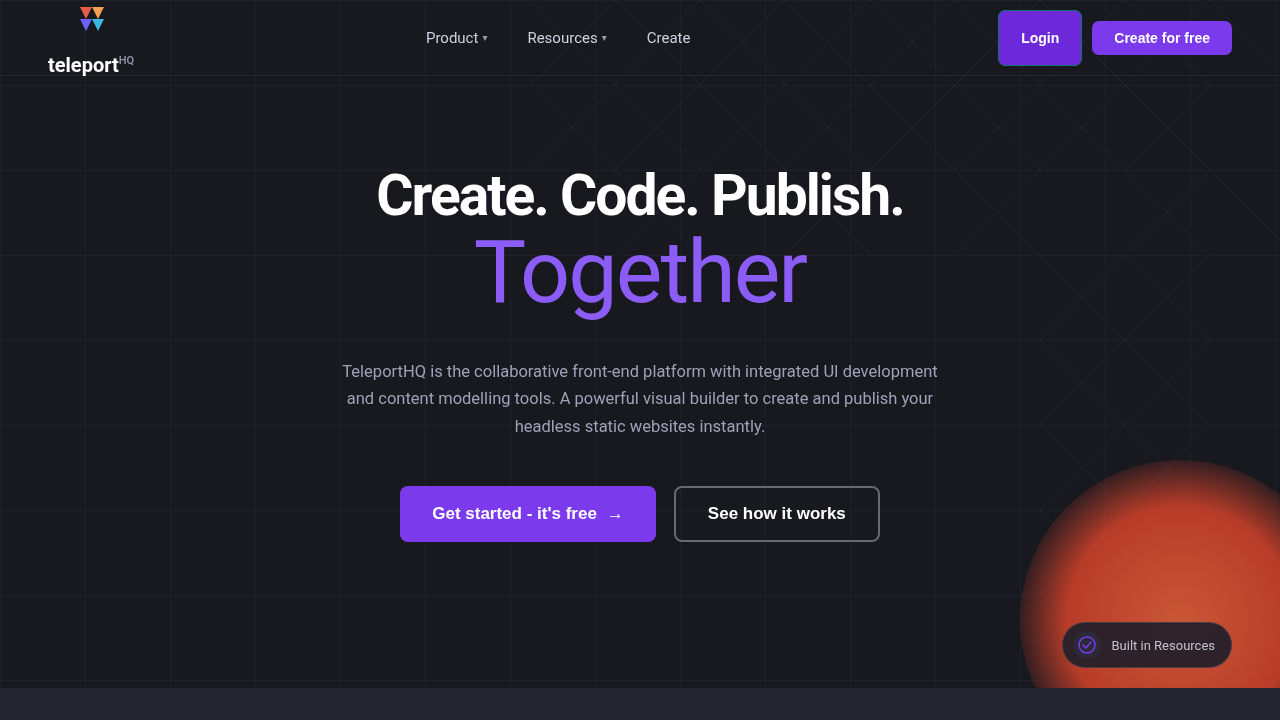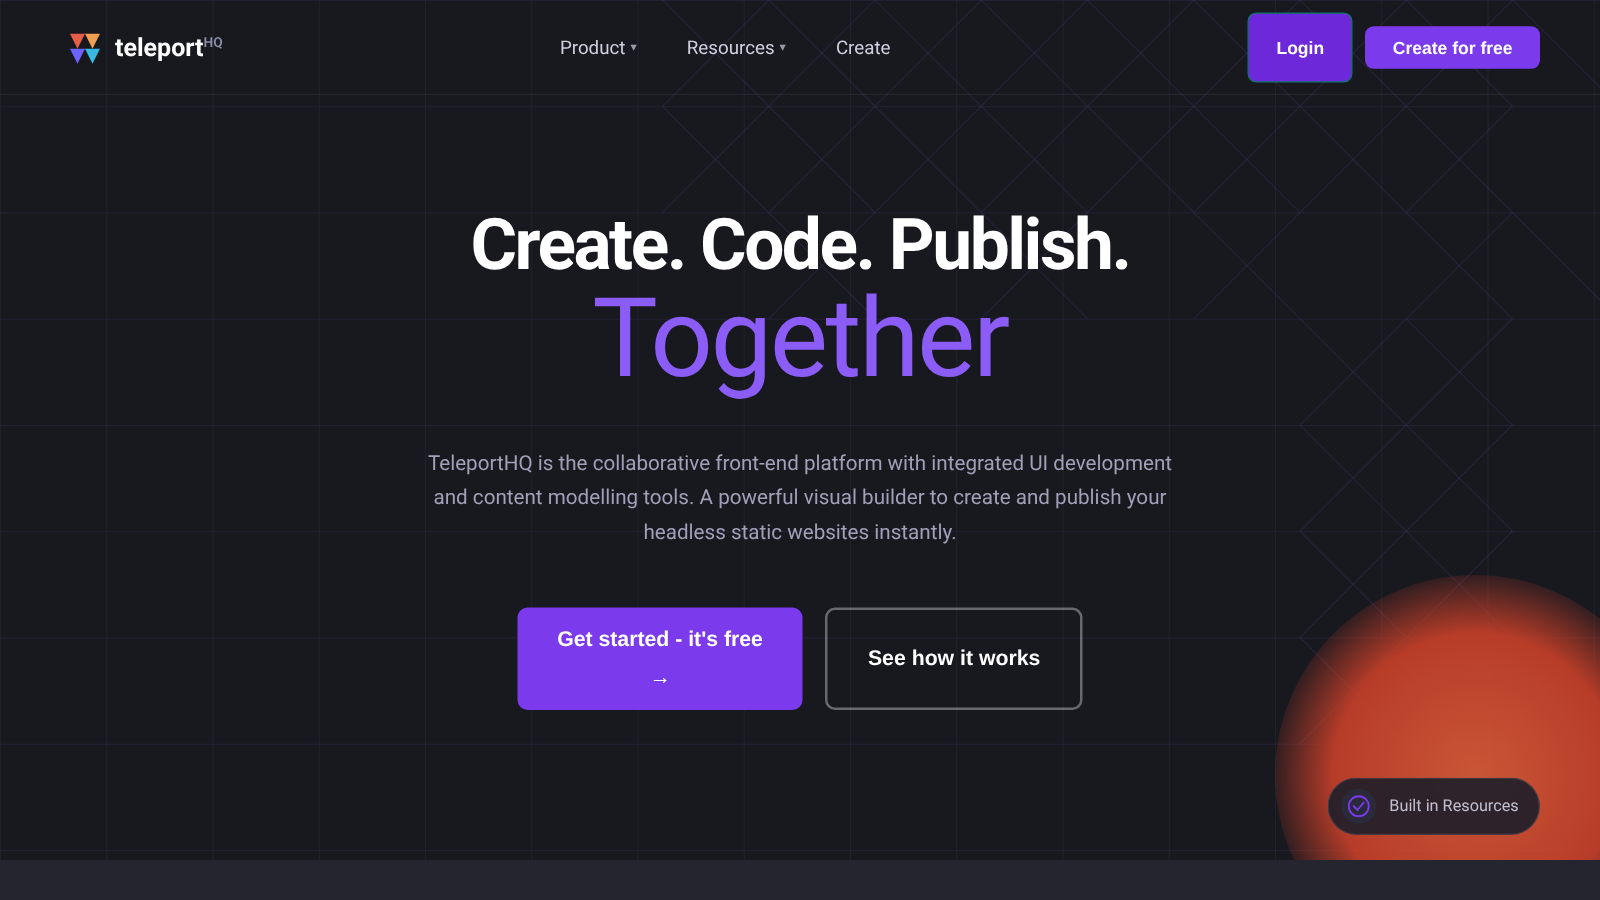--- a/index.html
+++ b/index.html
@@ -56,22 +56,23 @@
       align-items: center;
       justify-content: space-between;
       padding: 0 48px;
       height: 76px;
       border-bottom: 1px solid rgba(255,255,255,0.06);
     }
 
     .logo-area {
       display: flex;
       align-items: center;
-      gap: 6px;
-      cursor: pointer;
+      gap: 16px;
+      cursor: pointer;
+      flex-direction: column;
     }
 
     .logo-icon {
       width: 38px;
       height: 38px;
     }
 
     nav {
       display: flex;
       align-items: center;
@@ -176,21 +177,20 @@
       gap: 10px;
       padding: 16px 32px;
       font-size: 17px;
       font-weight: 600;
       color: #fff;
       background: #7c3aed;
       border: none;
       border-radius: 8px;
       cursor: pointer;
       transition: background 0.15s;
-      flex-direction: column;
     }
 
     .btn-cta-secondary {
       display: flex;
       align-items: center;
       gap: 10px;
       padding: 16px 32px;
       font-size: 17px;
       font-weight: 600;
       color: #fff;

